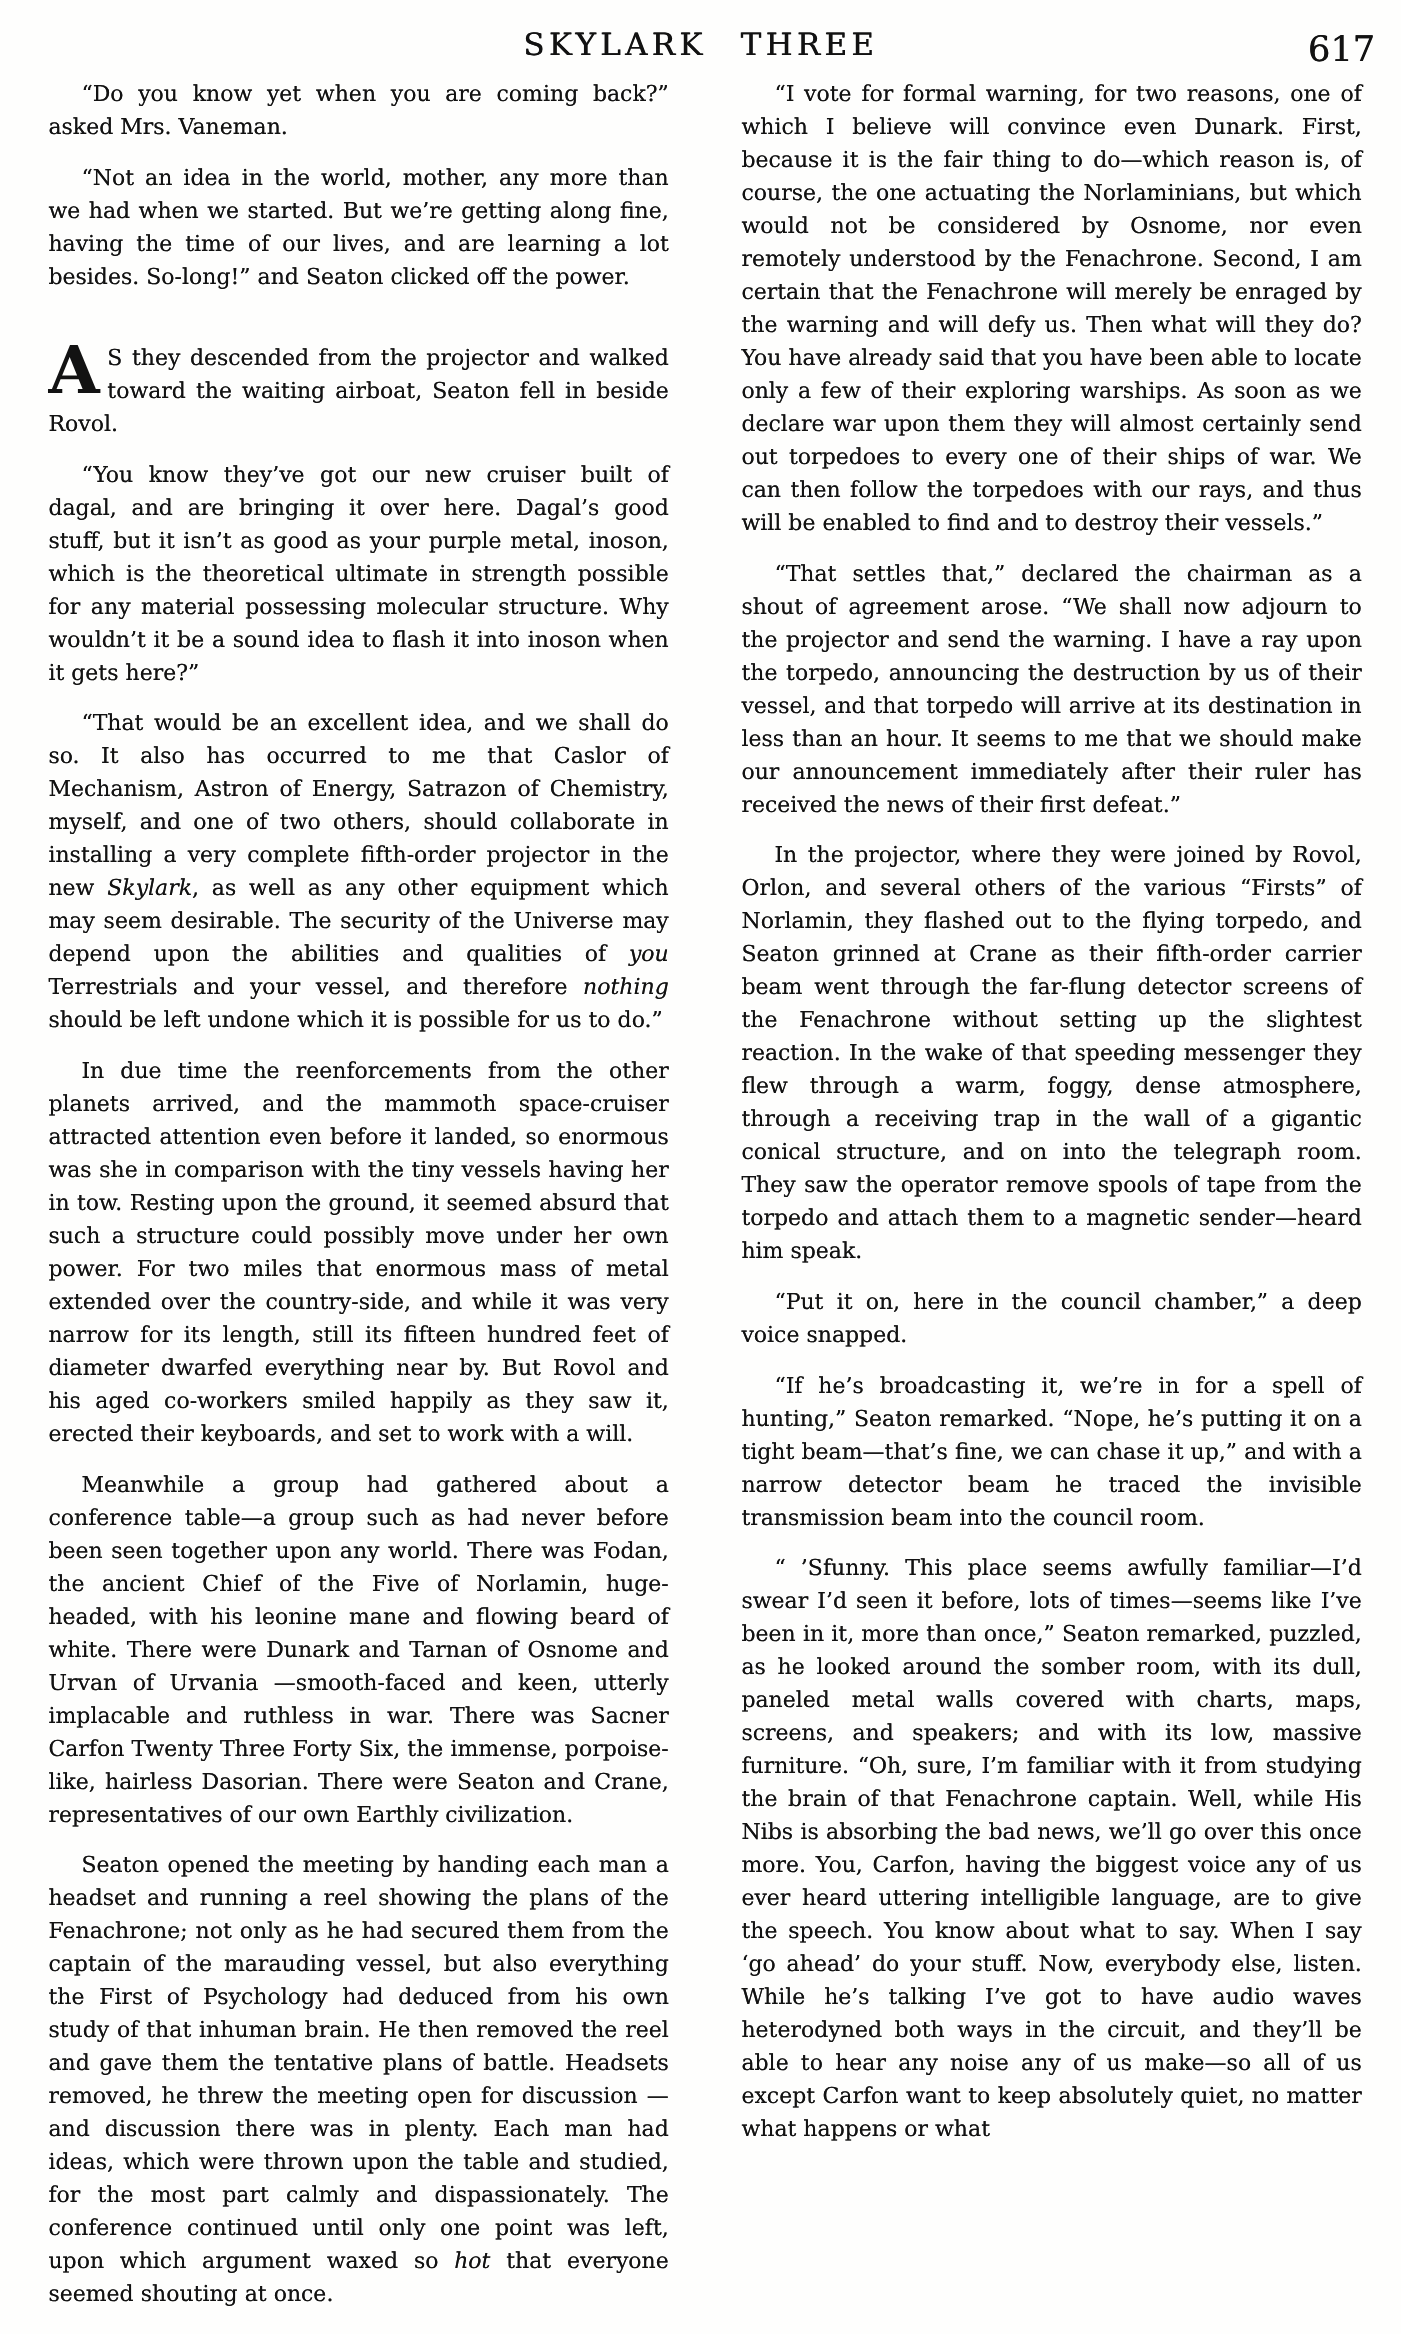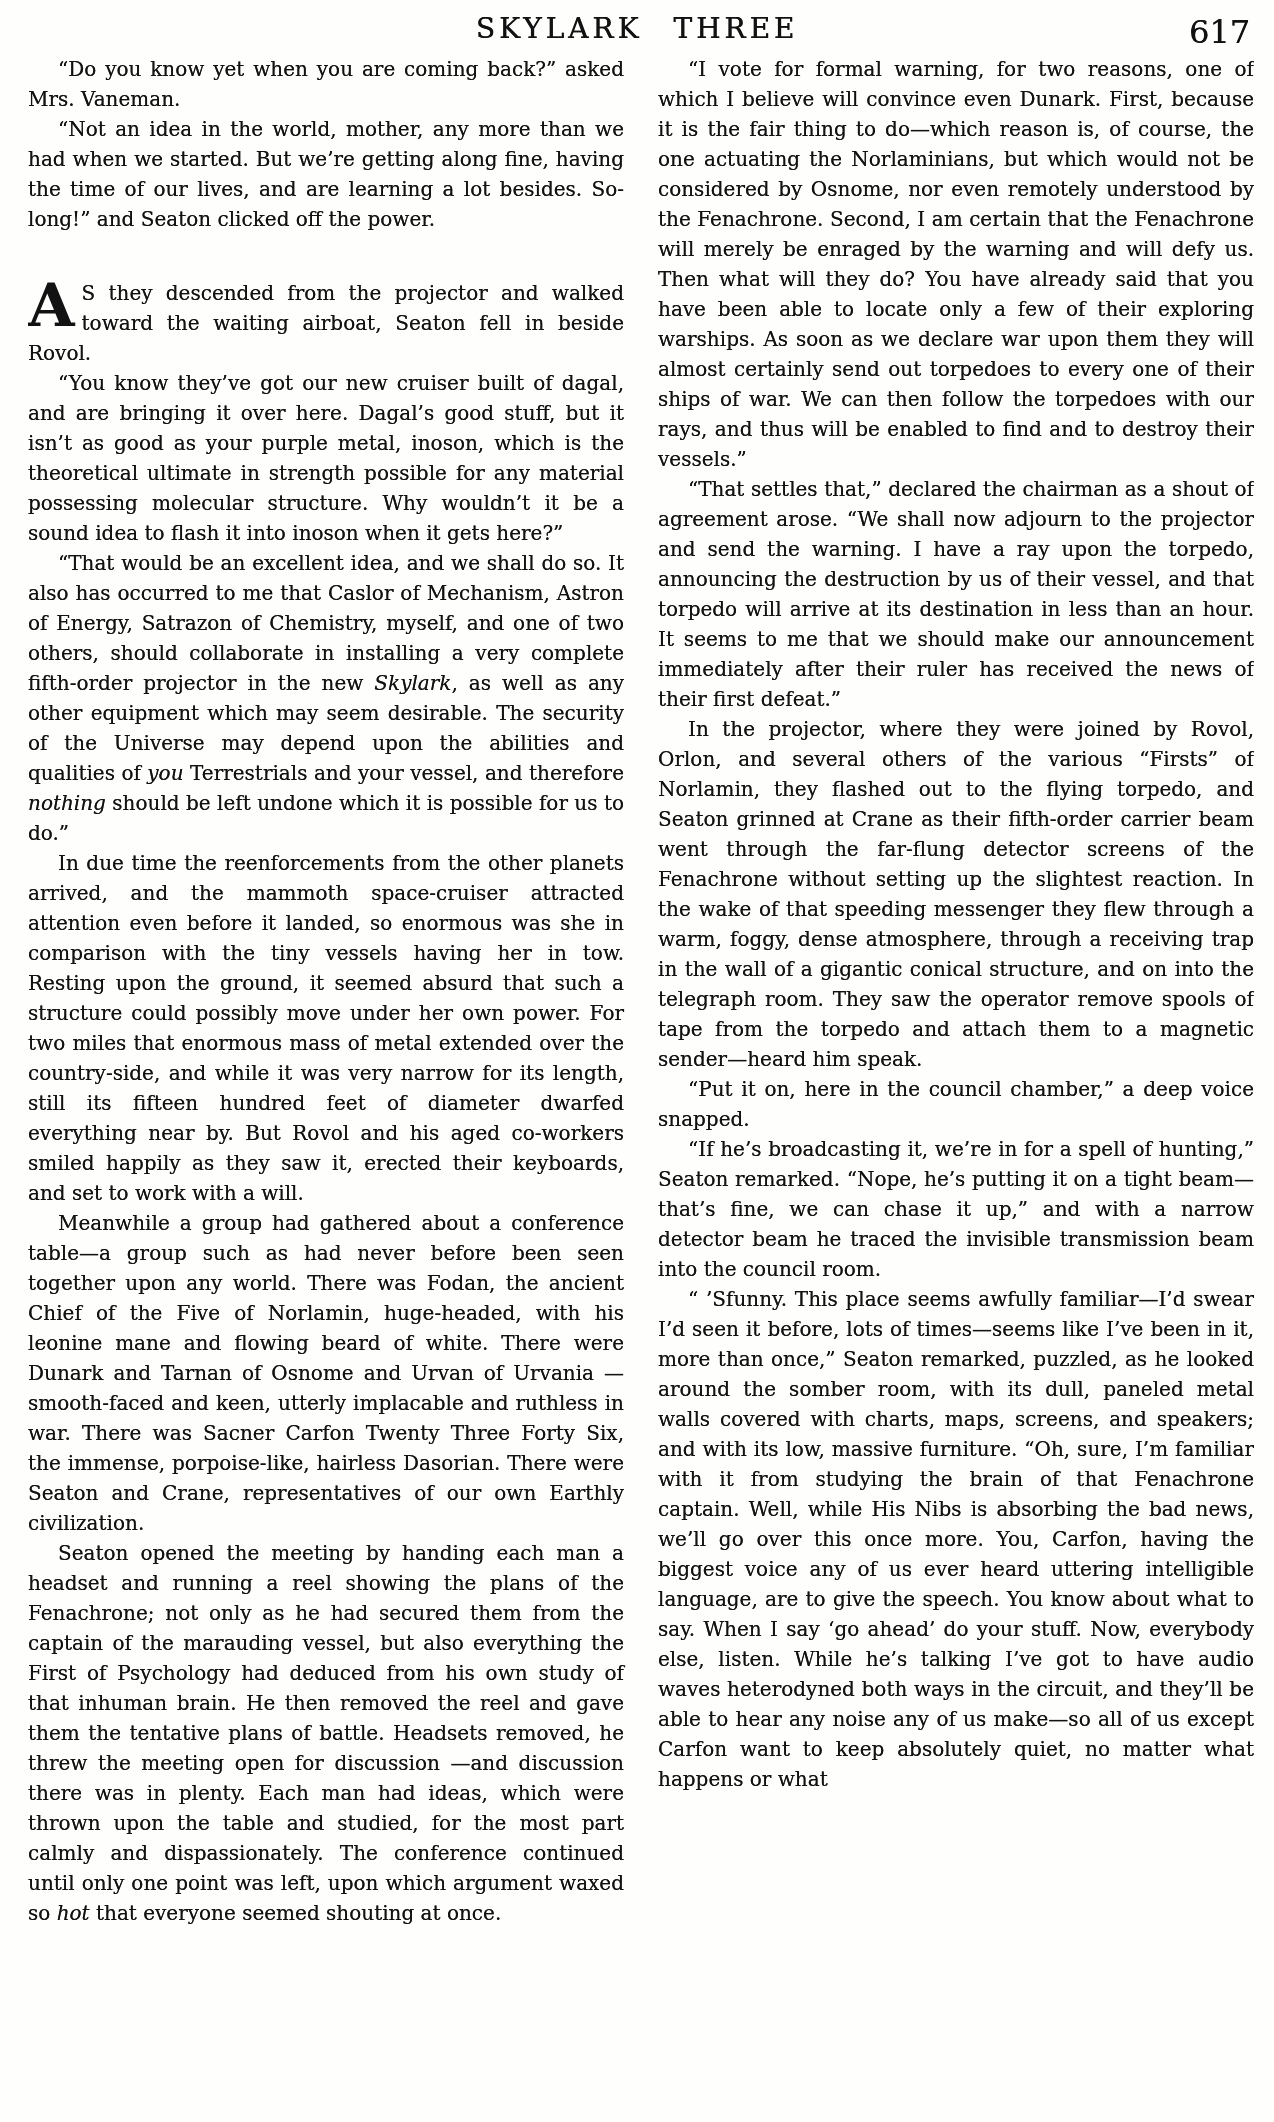--- a/index.html
+++ b/index.html
@@ -11,21 +11,21 @@
     position: relative;
     width: 1274px;
     height: 2122px;
     background: #fefefd;
     color: #121212;
     font-family: "DejaVu Serif", "Liberation Serif", serif;
     overflow: hidden;
   }
   .running-head {
     position: absolute;
-    top: 8px;
+    top: 20px;
     left: 0;
     right: 0;
     height: 42px;
     padding-left: 40px;
   }
   .running-head .title {
     position: absolute;
     left: 50%;
     transform: translateX(-50%);
     top: 4px;
@@ -53,21 +53,21 @@
     overflow: hidden;
   }
   .column {
     flex: 1 1 0;
     text-align: justify;
     font-size: 20px;
     line-height: 30px;
     text-shadow: 0 0 0.35px rgba(0,0,0,0.75);
   }
   p.para {
-    margin: 0;
+    margin: 16px;
     text-indent: 1.5em;
   }
   p.para.section-start {
     margin-top: 44px;
   }
   p.para.has-dropcap {
     text-indent: 0;
   }
   .dropcap {
     float: left;

